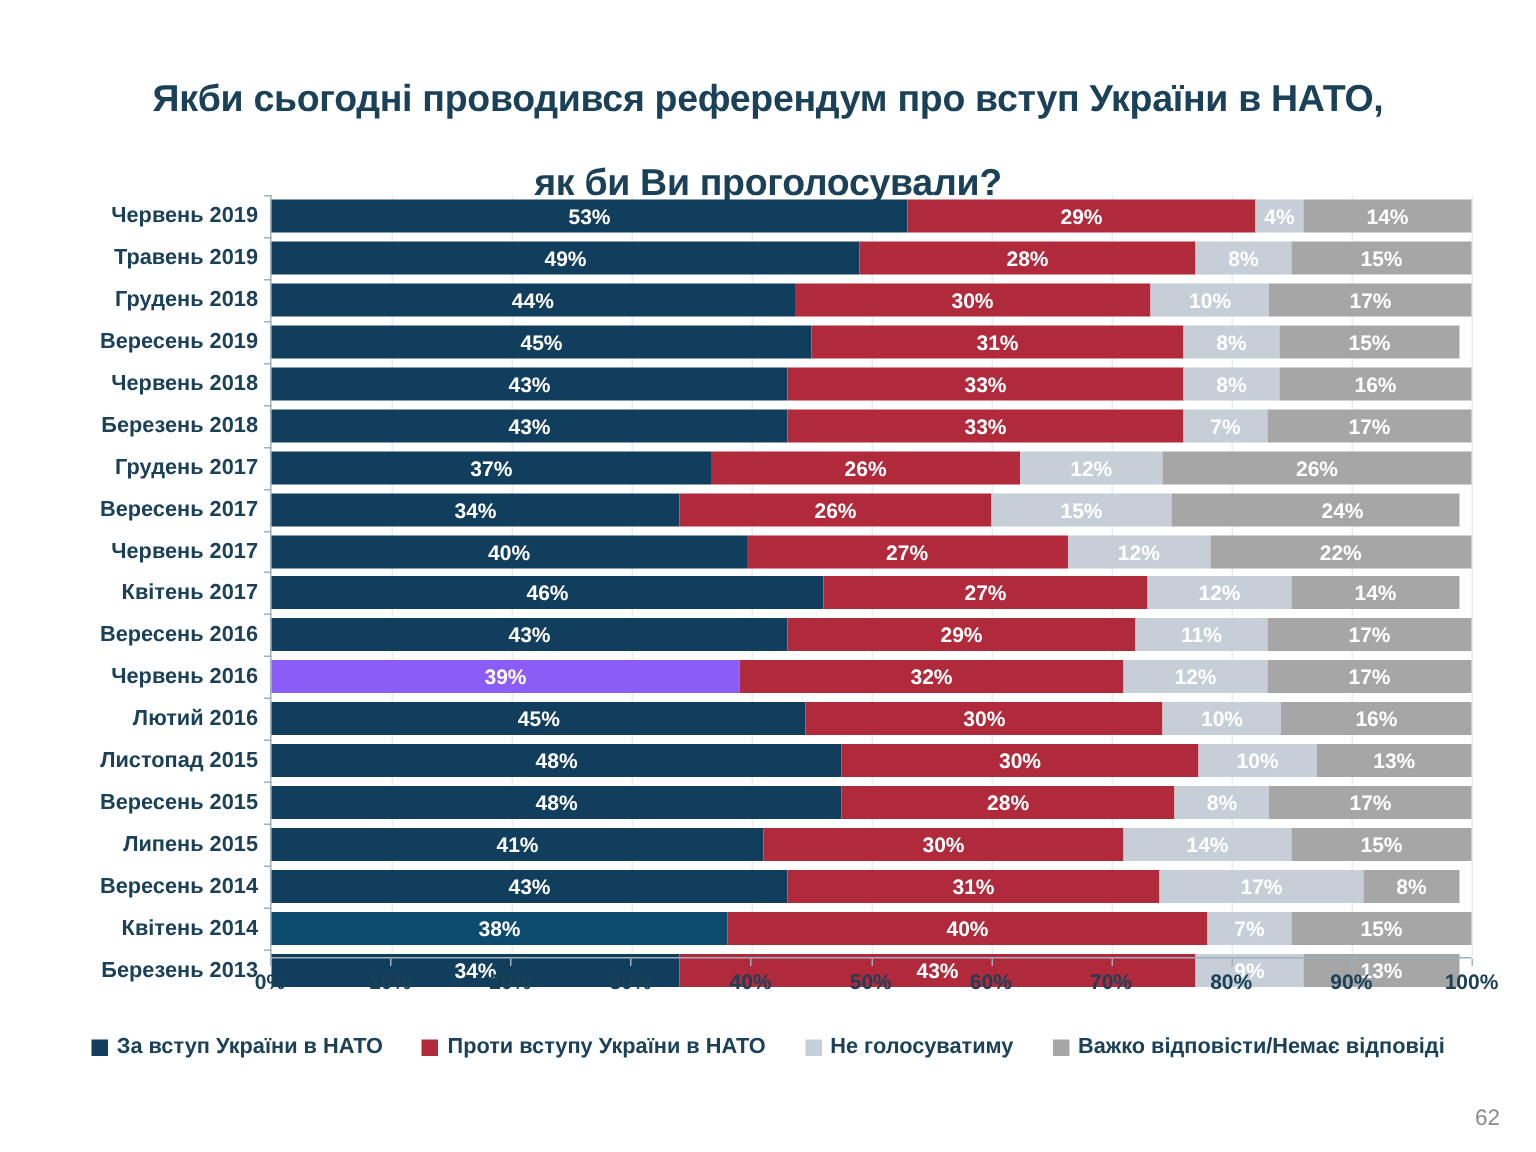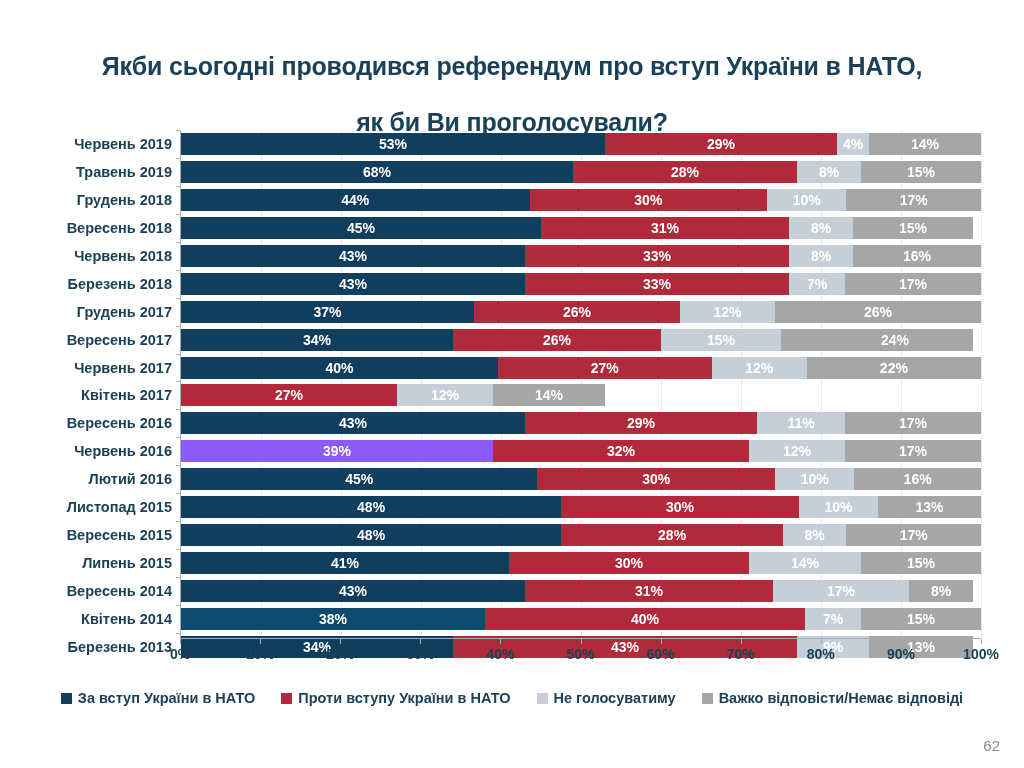--- a/index.html
+++ b/index.html
@@ -197,36 +197,36 @@
             <div class="tickmark"></div>
             <div class="row-label">Червень 2019</div>
             <div class="seg s0" style="width: 53%; background: rgb(18, 62, 94);">53%</div>
             <div class="seg s1" style="width: 29%; background: rgb(176, 42, 60);">29%</div>
             <div class="seg s2" style="width: 4%; background: rgb(198, 207, 216);">4%</div>
             <div class="seg s3" style="width: 14%; background: rgb(166, 166, 166);">14%</div>
           </div>
           <div class="row">
             <div class="tickmark"></div>
             <div class="row-label">Травень 2019</div>
-            <div class="seg s0" style="width: 49%; background: rgb(18, 62, 94);">68%</div>
+            <div class="seg s0" style="width: 49%; background: rgb(18, 62, 94);">49%</div>
             <div class="seg s1" style="width: 28%; background: rgb(176, 42, 60);">28%</div>
             <div class="seg s2" style="width: 8%; background: rgb(198, 207, 216);">8%</div>
             <div class="seg s3" style="width: 15%; background: rgb(166, 166, 166);">15%</div>
           </div>
           <div class="row">
             <div class="tickmark"></div>
             <div class="row-label">Грудень 2018</div>
             <div class="seg s0" style="width: 44%; background: rgb(18, 62, 94);">44%</div>
             <div class="seg s1" style="width: 30%; background: rgb(176, 42, 60);">30%</div>
             <div class="seg s2" style="width: 10%; background: rgb(198, 207, 216);">10%</div>
             <div class="seg s3" style="width: 17%; background: rgb(166, 166, 166);">17%</div>
           </div>
           <div class="row">
             <div class="tickmark"></div>
-            <div class="row-label">Вересень 2018</div>
+            <div class="row-label">Вересень 2019</div>
             <div class="seg s0" style="width: 45%; background: rgb(18, 62, 94);">45%</div>
             <div class="seg s1" style="width: 31%; background: rgb(176, 42, 60);">31%</div>
             <div class="seg s2" style="width: 8%; background: rgb(198, 207, 216);">8%</div>
             <div class="seg s3" style="width: 15%; background: rgb(166, 166, 166);">15%</div>
           </div>
           <div class="row">
             <div class="tickmark"></div>
             <div class="row-label">Червень 2018</div>
             <div class="seg s0" style="width: 43%; background: rgb(18, 62, 94);">43%</div>
             <div class="seg s1" style="width: 33%; background: rgb(176, 42, 60);">33%</div>
@@ -261,20 +261,21 @@
             <div class="tickmark"></div>
             <div class="row-label">Червень 2017</div>
             <div class="seg s0" style="width: 40%; background: rgb(18, 62, 94);">40%</div>
             <div class="seg s1" style="width: 27%; background: rgb(176, 42, 60);">27%</div>
             <div class="seg s2" style="width: 12%; background: rgb(198, 207, 216);">12%</div>
             <div class="seg s3" style="width: 22%; background: rgb(166, 166, 166);">22%</div>
           </div>
           <div class="row">
             <div class="tickmark"></div>
             <div class="row-label">Квітень 2017</div>
+            <div class="seg s0" style="width: 46%; background: rgb(18, 62, 94);">46%</div>
             <div class="seg s1" style="width: 27%; background: rgb(176, 42, 60);">27%</div>
             <div class="seg s2" style="width: 12%; background: rgb(198, 207, 216);">12%</div>
             <div class="seg s3" style="width: 14%; background: rgb(166, 166, 166);">14%</div>
           </div>
           <div class="row">
             <div class="tickmark"></div>
             <div class="row-label">Вересень 2016</div>
             <div class="seg s0" style="width: 43%; background: rgb(18, 62, 94);">43%</div>
             <div class="seg s1" style="width: 29%; background: rgb(176, 42, 60);">29%</div>
             <div class="seg s2" style="width: 11%; background: rgb(198, 207, 216);">11%</div>

